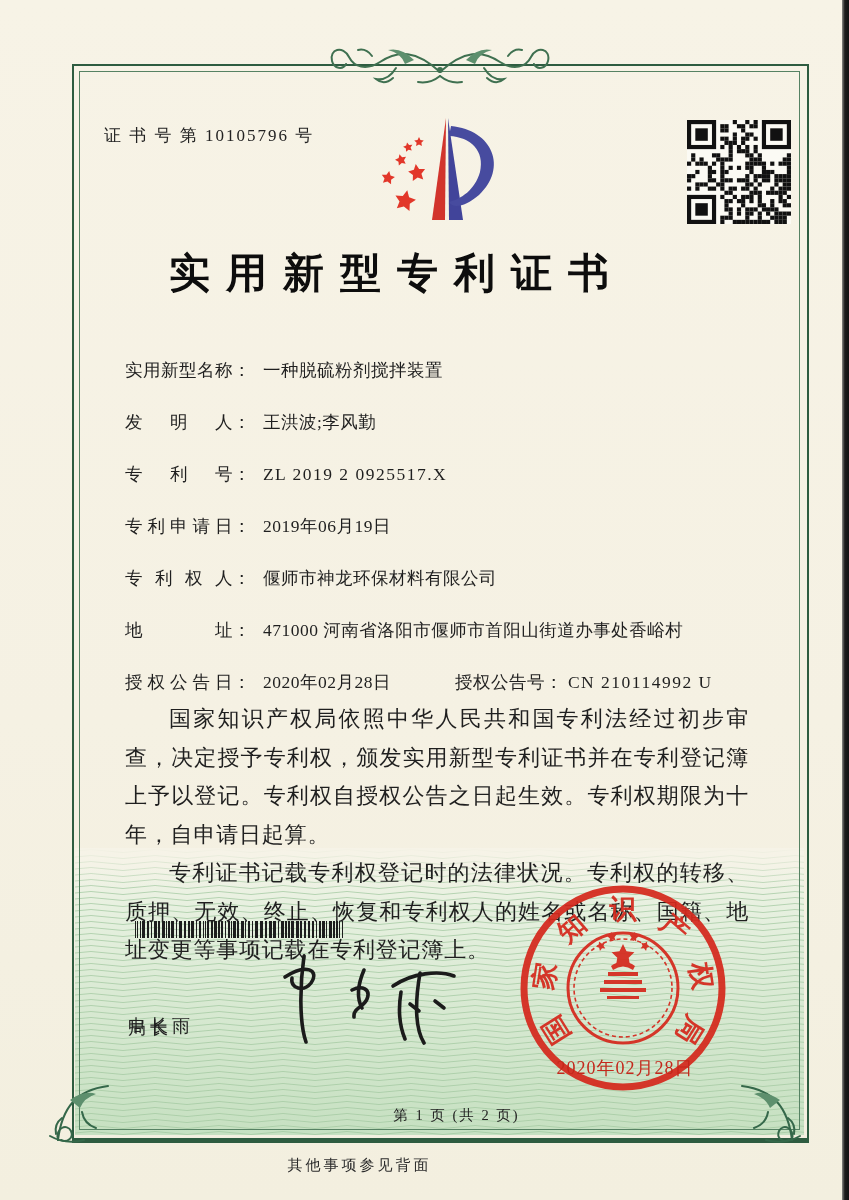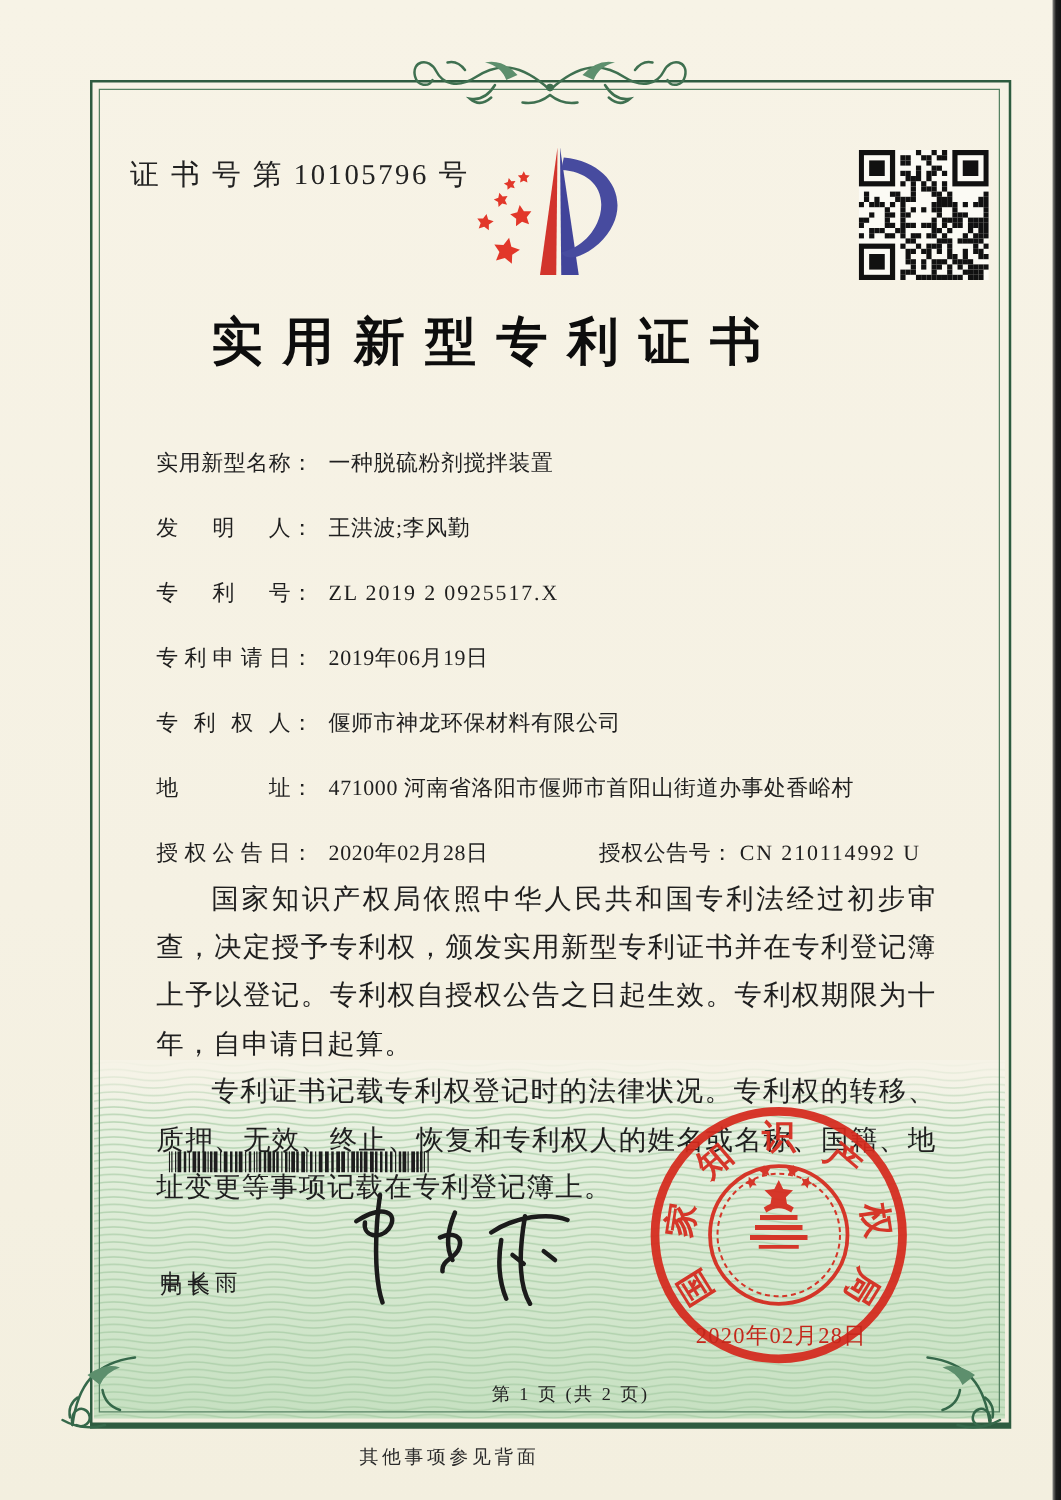--- a/index.html
+++ b/index.html
@@ -11,30 +11,30 @@
   .scan-edge{position:absolute;right:0;top:0;width:7px;height:1200px;
              background:linear-gradient(90deg,#8a8a85 0%,#1c1c1c 40%,#111 100%);}
   
   .frame-outer{position:absolute;left:72px;top:64px;width:733px;height:1072px;
                border:2px solid #2e5c40;border-bottom-width:5px;}
   .frame-inner{position:absolute;left:79px;top:71px;width:719px;height:1057px;
                border:1px solid #568263;}
   
   .band{position:absolute;left:75px;top:848px;width:729px;height:287px;}
   
-  .cert-no{position:absolute;left:104px;top:124px;font-size:23px;letter-spacing:2px;color:#222;}
+  .cert-no{position:absolute;left:104px;top:124px;font-size:17px;letter-spacing:2px;color:#222;}
   .title{position:absolute;left:0;top:246px;width:778px;text-align:center;
          font-size:41px;font-weight:700;letter-spacing:16px;text-indent:16px;color:#0d0d0d;}
   .fields{position:absolute;left:125px;top:358px;width:640px;}
   .row{font-size:17.5px;margin-bottom:28px;letter-spacing:0.5px;white-space:nowrap;}
   .flabel{display:inline-block;width:108px;text-align:justify;text-align-last:justify;vertical-align:bottom;}
   .fvalue{margin-left:7px;}
   .mono{letter-spacing:1.5px;}
   .grant{position:relative;margin-top:12px;}
-  .grant-pair2{position:absolute;left:330px;top:0;margin-left:24px;}
+  .grant-pair2{position:absolute;left:330px;top:0;}
   .body-text{position:absolute;left:125px;top:700px;width:624px;font-size:22px;
              line-height:1.75;letter-spacing:0.8px;text-align:justify;}
   .body-text p{margin:0;text-indent:2em;}
   .sign-role{position:absolute;left:128px;top:1016px;font-size:18px;letter-spacing:4px;}
   .sign-name{position:absolute;left:128px;top:1014px;font-size:18px;letter-spacing:4px;}
   .seal-date{position:absolute;left:520px;top:1056px;width:210px;text-align:center;
              font-size:18px;color:#c4271b;letter-spacing:1px;}
   .page-num{position:absolute;left:0;top:1106px;width:849px;text-align:center;
             font-size:14.5px;letter-spacing:2px;color:#222;padding-left:32px;}
   .back-note{position:absolute;left:0;top:1156px;width:719px;text-align:center;

